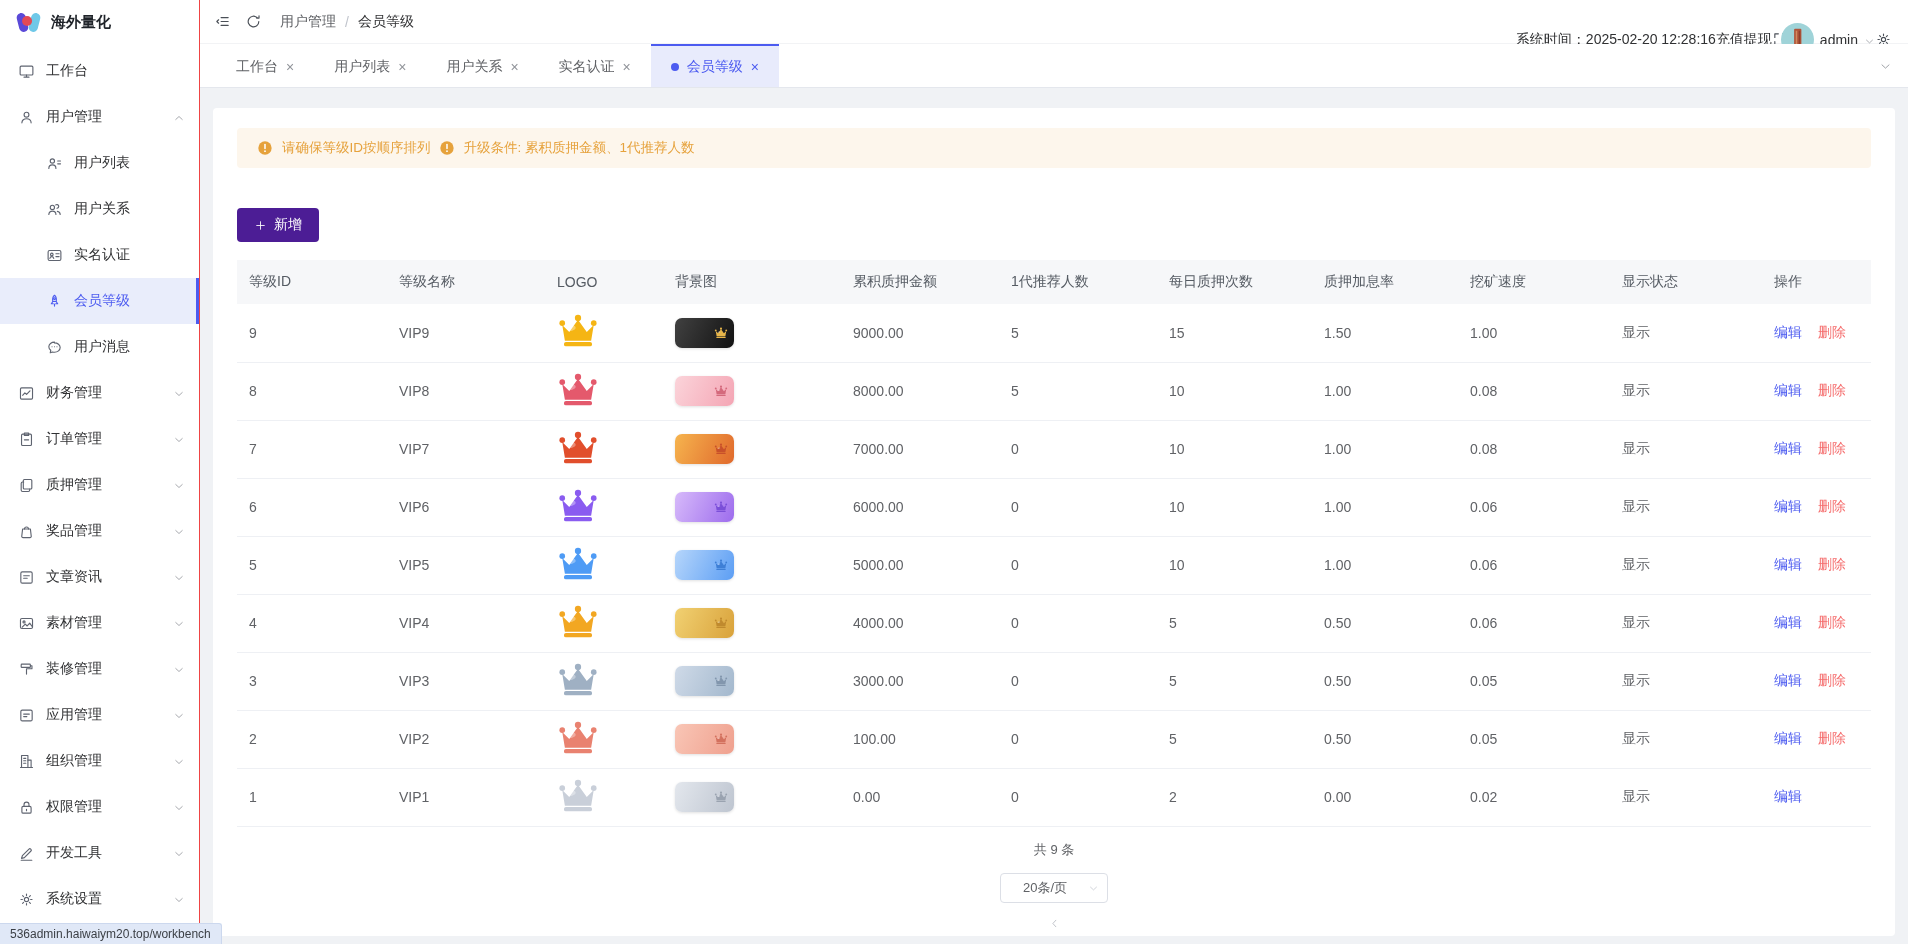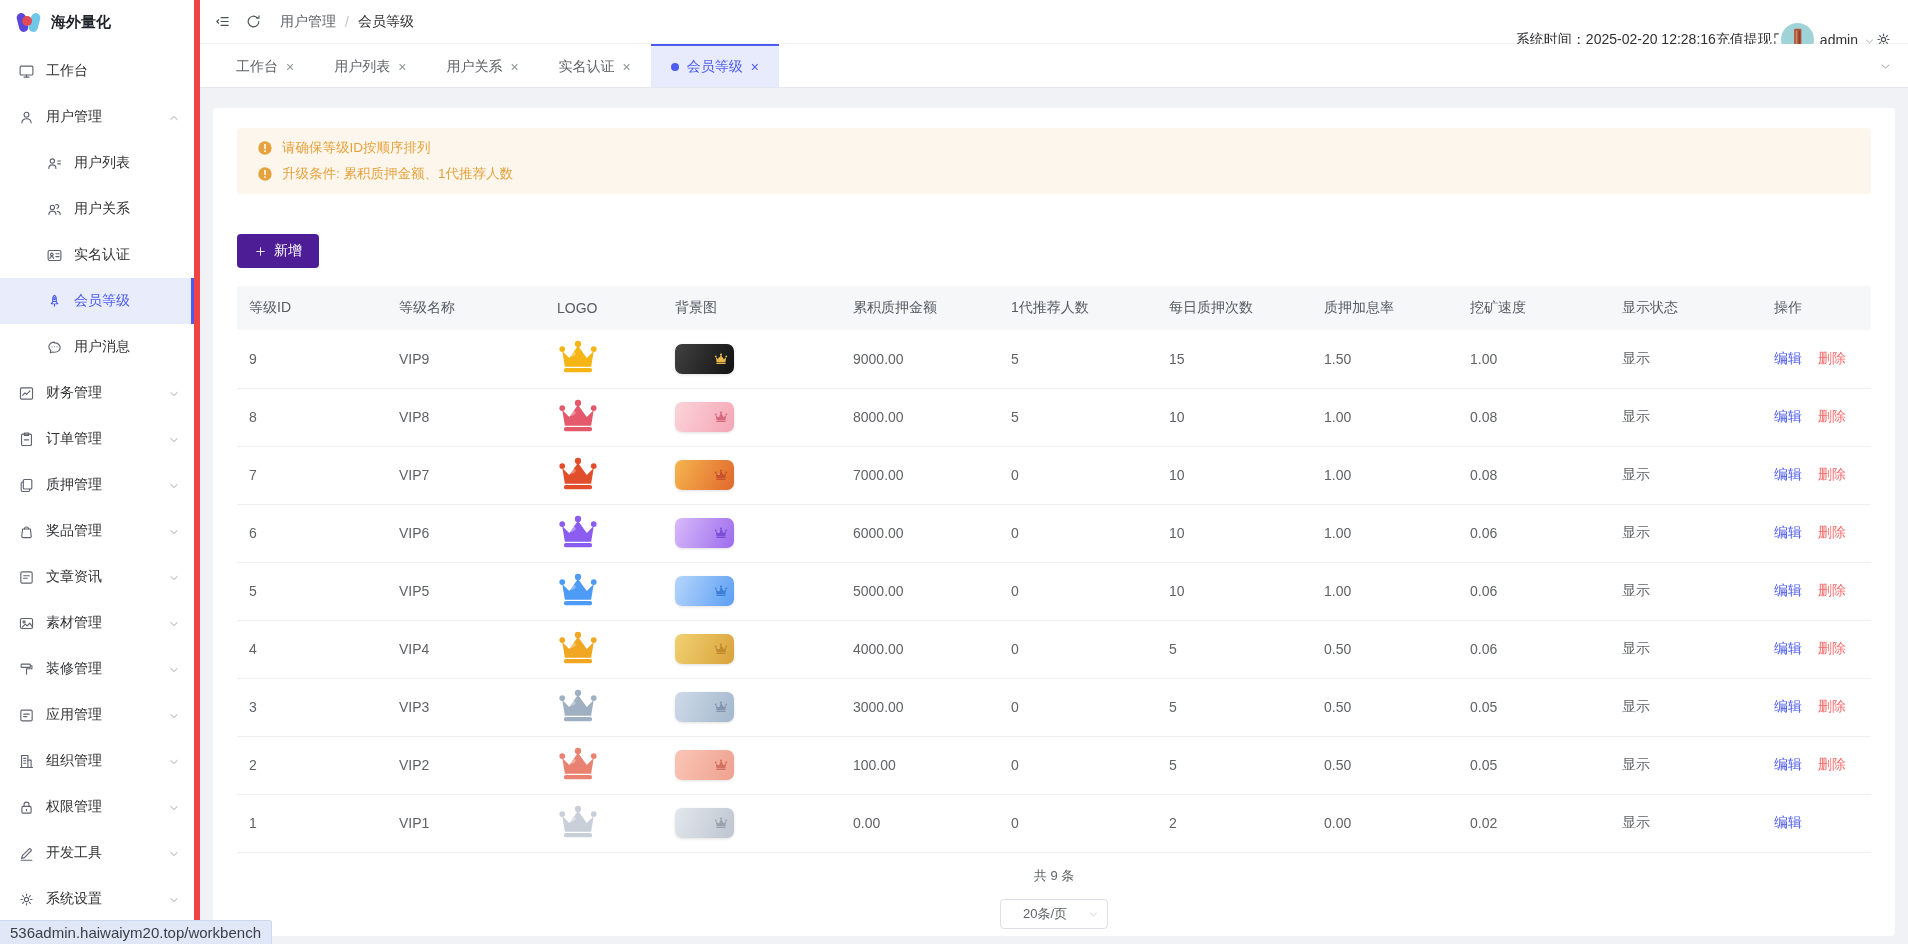--- a/index.html
+++ b/index.html
@@ -1,21 +1,21 @@
 <!DOCTYPE html>
 <html><head>
 <meta charset="utf-8">
 <style>
   * { box-sizing: border-box; margin: 0; padding: 0; }
   html,body { width:1908px; height:944px; overflow:hidden; }
   body { font-family:"Liberation Sans","DejaVu Sans",sans-serif; background:#f0f2f5; color:#303133; }
   .app { display:flex; width:1908px; height:944px; position:relative; }
 
   
-  .sidebar { width:200px; background:#fff; border-right:6px solid #ef4444; flex-shrink:0; display:flex; flex-direction:column; }
+  .sidebar { width:200px; background:#fff; border-right:1px solid #ef4444; flex-shrink:0; display:flex; flex-direction:column; }
   .logo-row { height:44px; display:flex; align-items:center; gap:9px; padding-left:15px; }
   .logo-mark { width:27px; height:27px; }
   .logo-mark svg { width:100%; height:100%; }
   .brand-name { font-size:15px; font-weight:bold; color:#1f2329; }
   .menu { flex:1; padding-top:4px; overflow:hidden; }
   .menu-item { height:46px; display:flex; align-items:center; gap:11px; padding:0 14px 0 18px; font-size:14px; color:#303133; cursor:pointer; position:relative; }
   .menu-item.sub { padding-left:46px; }
   .menu-item .mi-icon { width:17px; height:17px; color:#5f6470; flex-shrink:0; }
   .menu-item .mi-icon svg { width:100%; height:100%; }
   .menu-item .chev { margin-left:auto; width:12px; height:12px; color:#909399; }
@@ -48,21 +48,21 @@
   .tab-close { font-size:14px; color:#909399; cursor:pointer; line-height:1; }
   .tab.active { background:#e8ebfc; color:#4c5bf0; border-top-color:#4c5bf0; }
   .tab.active .tab-close { color:#4c5bf0; }
   .tabs-more { margin-left:auto; display:flex; align-items:center; padding:0 16px; color:#909399; cursor:pointer; }
   .tabs-more .icon { width:13px; height:13px; }
   .tabs-more svg { width:100%; height:100%; }
 
   .content { flex:1; padding:20px 13px 8px; min-height:0; }
   .card { background:#fff; border-radius:4px; height:100%; padding:20px 24px; overflow:hidden; }
 
-  .alert-box { background:#fdf6ec; border-radius:4px; padding:11px 20px; display:flex; flex-direction:column; gap:8px; }
+  .alert-box { background:#fdf6ec; border-radius:4px; padding:11px 20px; display:flex; flex-direction:row; gap:8px; }
   .alert-line { display:flex; align-items:center; gap:9px; font-size:13.5px; color:#e6a23c; }
   .warn-ic { width:16px; height:16px; flex-shrink:0; }
   .warn-ic svg { width:100%; height:100%; }
 
   .toolbar { margin-top:40px; }
   .btn-primary { display:inline-flex; align-items:center; gap:7px; height:34px; padding:0 17px; background:#4c1d95; color:#fff; font-size:14px; border:none; border-radius:4px; cursor:pointer; }
   .btn-primary .icon { width:13px; height:13px; }
   .btn-primary svg { width:100%; height:100%; }
 
   table.grid { width:100%; border-collapse:collapse; table-layout:fixed; margin-top:18px; font-size:14px; color:#606266; }
@@ -76,21 +76,21 @@
   .pagination { display:flex; justify-content:flex-end; align-items:center; gap:14px; margin-top:14px; font-size:13px; color:#606266;flex-direction:column; }
   .pg-select { position:relative; min-width:108px; height:30px; border:1px solid #dcdfe6; border-radius:4px; display:flex; align-items:center; padding:0 28px 0 22px; cursor:pointer; background:#fff; }
   .pg-select .icon { position:absolute; right:8px; width:11px; height:11px; color:#c0c4cc; }
   .pg-select svg { width:100%; height:100%; }
   .pg-arrow { width:13px; height:13px; color:#b7bbc2; cursor:pointer; }
   .pg-arrow svg { width:100%; height:100%; }
   .pg-page { color:#4c5bf0; padding:0 2px; cursor:pointer; }
   .pg-goto { display:flex; align-items:flex-start; gap:8px; }
   .pg-input { width:44px; height:28px; border:1px solid #dcdfe6; border-radius:4px; text-align:center; font-size:13px; color:#606266; outline:none; }
 
-  .statusbar { position:absolute; left:0; bottom:0; background:#e0e8f7; border:1px solid #ccd8ee; border-left:none; border-bottom:none; border-top-right-radius:3px; padding:3px 10px; font-size:15px; color:#3b3f45; z-index:10; }
+  .statusbar { position:absolute; left:0; bottom:0; background:#e0e8f7; border:1px solid #ccd8ee; border-left:none; border-bottom:none; border-top-right-radius:3px; padding:3px 10px; font-size:12px; color:#3b3f45; z-index:10; }
 </style>
 </head>
 <body>
 
 <div class="app">
 
   <aside class="sidebar">
     <div class="logo-row">
       <span class="logo-mark">
         <svg viewBox="0 0 28 28">

